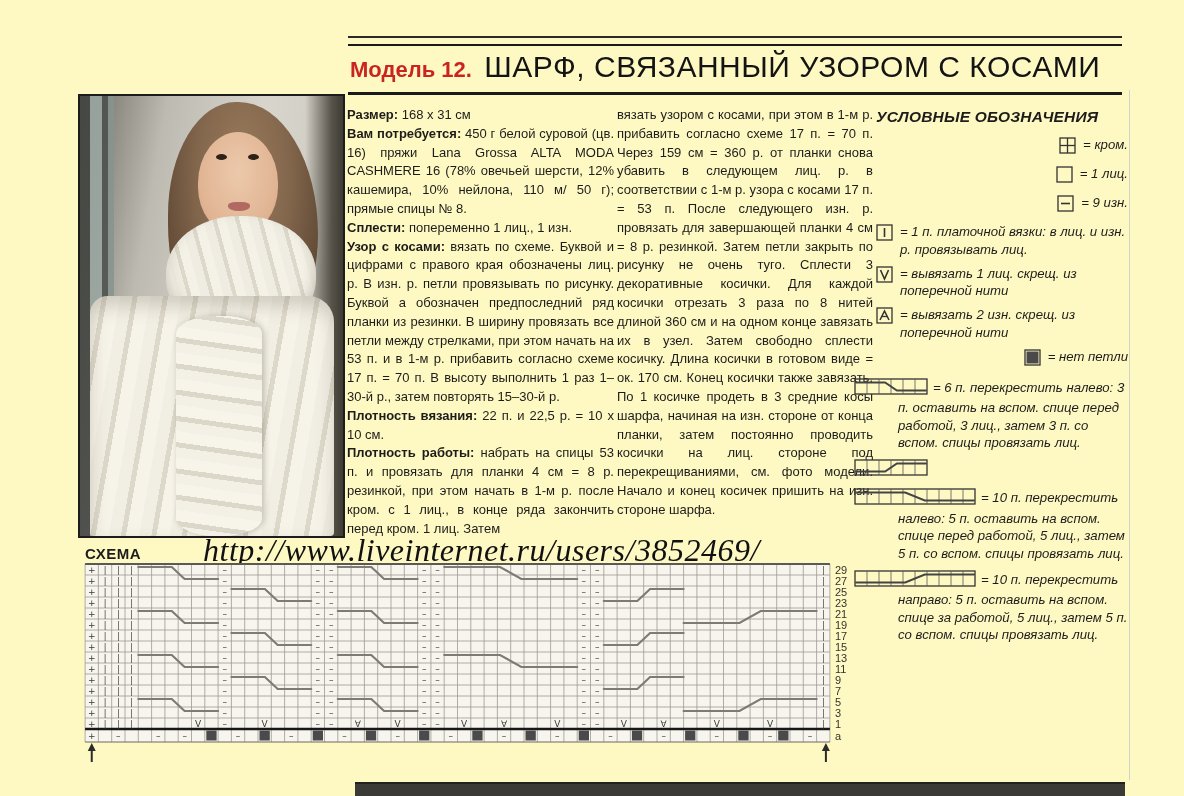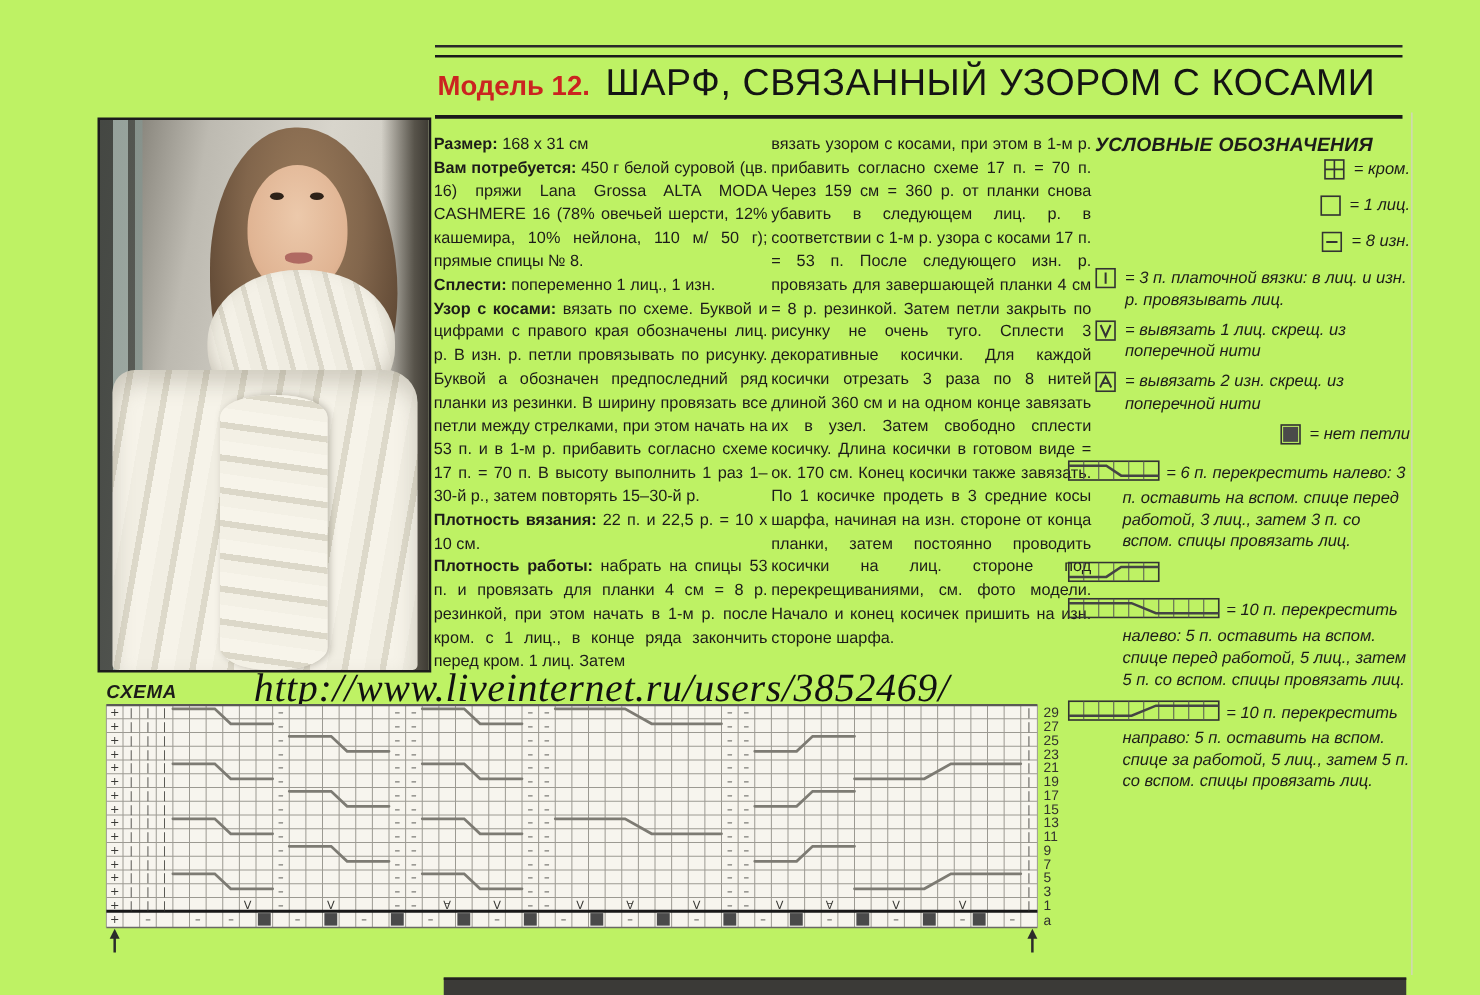--- a/index.html
+++ b/index.html
@@ -1,16 +1,16 @@
 <!DOCTYPE html>
 <html><head>
 <meta charset="utf-8">
 <style>
   html,body{margin:0;padding:0;background:#e9e7e1;}
-  .page{position:relative;width:1184px;height:796px;background:#bef264;overflow:hidden;
+  .page{position:relative;width:1184px;height:796px;background:#fef9c3;overflow:hidden;
         font-family:"Liberation Sans",sans-serif;color:#1d1c1a;}
   
   .header{position:absolute;left:348px;top:36px;width:774px;height:58px;}
   .rule{position:absolute;left:0;width:100%;background:#1a1a1a;}
   .rule-top2{top:0;height:2px;background:#2a2a2a;}
   .rule-top{top:8px;height:2px;}
   .rule-bottom{top:56px;height:3px;}
   .title-line{position:absolute;left:2px;top:14px;white-space:nowrap;}
   .model{font-weight:bold;font-size:22px;color:#cb2420;letter-spacing:0;vertical-align:baseline;}
   .title{font-size:30px;font-weight:400;color:#141414;letter-spacing:.5px;margin-left:8px;}
@@ -35,27 +35,27 @@
   .scarf-tail{position:absolute;left:96px;top:220px;width:86px;height:220px;border-radius:40px/18px;
          background:repeating-linear-gradient(8deg,#f3f0e5 0 10px,#dcd8c9 10px 15px,#f7f4ea 15px 26px);box-shadow:2px 0 6px rgba(90,84,70,.35);}
   
   .col{position:absolute;top:106px;font-size:13px;line-height:18.8px;text-align:justify;}
   .col1{left:347px;width:267px;}
   .col2{left:617px;width:256px;}
   .para{margin:0;}
   .para b{font-weight:bold;}
   
   .legend{position:absolute;left:876px;top:108px;width:252px;}
-  .legend-title{font-weight:bold;font-style:italic;font-size:15.5px;letter-spacing:.2px;}
+  .legend-title{font-weight:bold;font-style:italic;font-size:15.5px;margin-bottom:10px;letter-spacing:.2px;}
   .leg-item{display:flex;gap:7px;margin-bottom:6.5px;font-style:italic;font-size:13.2px;line-height:17.5px;justify-content:flex-end;}
   .leg-item .leg-sym{flex:0 0 auto;padding-top:1px;}
   .leg-item.cable{display:block;padding-left:22px;text-indent:-22px;}
   .leg-item.cable .leg-sym{display:inline-block;vertical-align:-3px;margin-right:5px;}
   
-  .schema-label{position:absolute;left:85px;top:545px;font-weight:bold;font-style:italic;font-size:15px;letter-spacing:.5px;}
+  .schema-label{position:absolute;left:85px;top:545px;font-weight:bold;font-size:15px;letter-spacing:.5px;}
   .watermark{position:absolute;left:203px;top:532px;font-family:"Liberation Serif",serif;font-style:italic;
              font-size:32px;color:#111;letter-spacing:.5px;white-space:nowrap;}
   .chart{position:absolute;left:84px;top:562px;width:790px;height:206px;}
   .bottom-bar{position:absolute;left:355px;top:782px;width:770px;height:13px;background:#3b3a37;border-top:2px solid #23221f;}
   .page-edge{position:absolute;left:1129px;top:90px;width:1px;height:690px;background:#d4d1c8;}
 </style>
 </head>
 <body>
 
 <div class="page">
@@ -110,28 +110,28 @@
           <span class="leg-sym"><svg width="17" height="17" viewBox="0 0 17 17">
               <rect x="1" y="1" width="15" height="15" fill="none" stroke="#333" stroke-width="1.3"></rect>
             </svg></span>
           <span class="leg-text">= 1 лиц.</span>
         </div>
         <div class="leg-item">
           <span class="leg-sym"><svg width="17" height="17" viewBox="0 0 17 17">
               <rect x="1" y="1" width="15" height="15" fill="none" stroke="#333" stroke-width="1.3"></rect>
               <line x1="4" y1="8.5" x2="13" y2="8.5" stroke="#333" stroke-width="1.6"></line>
             </svg></span>
-          <span class="leg-text">= 8 изн.</span>
+          <span class="leg-text">= 9 изн.</span>
         </div>
         <div class="leg-item">
           <span class="leg-sym"><svg width="17" height="17" viewBox="0 0 17 17">
               <rect x="1" y="1" width="15" height="15" fill="none" stroke="#333" stroke-width="1.3"></rect>
               <line x1="8.5" y1="4" x2="8.5" y2="13" stroke="#333" stroke-width="1.6"></line>
             </svg></span>
-          <span class="leg-text">= 3 п. платочной вязки: в лиц. и изн. р. провязывать лиц.</span>
+          <span class="leg-text">= 1 п. платочной вязки: в лиц. и изн. р. провязывать лиц.</span>
         </div>
         <div class="leg-item">
           <span class="leg-sym"><svg width="17" height="17" viewBox="0 0 17 17">
               <rect x="1" y="1" width="15" height="15" fill="none" stroke="#333" stroke-width="1.3"></rect>
               <path d="M4.5 4 L8.5 13 L12.5 4" fill="none" stroke="#333" stroke-width="1.6"></path>
             </svg></span>
           <span class="leg-text">= вывязать 1 лиц. скрещ. из поперечной нити</span>
         </div>
         <div class="leg-item">
           <span class="leg-sym"><svg width="17" height="17" viewBox="0 0 17 17">

